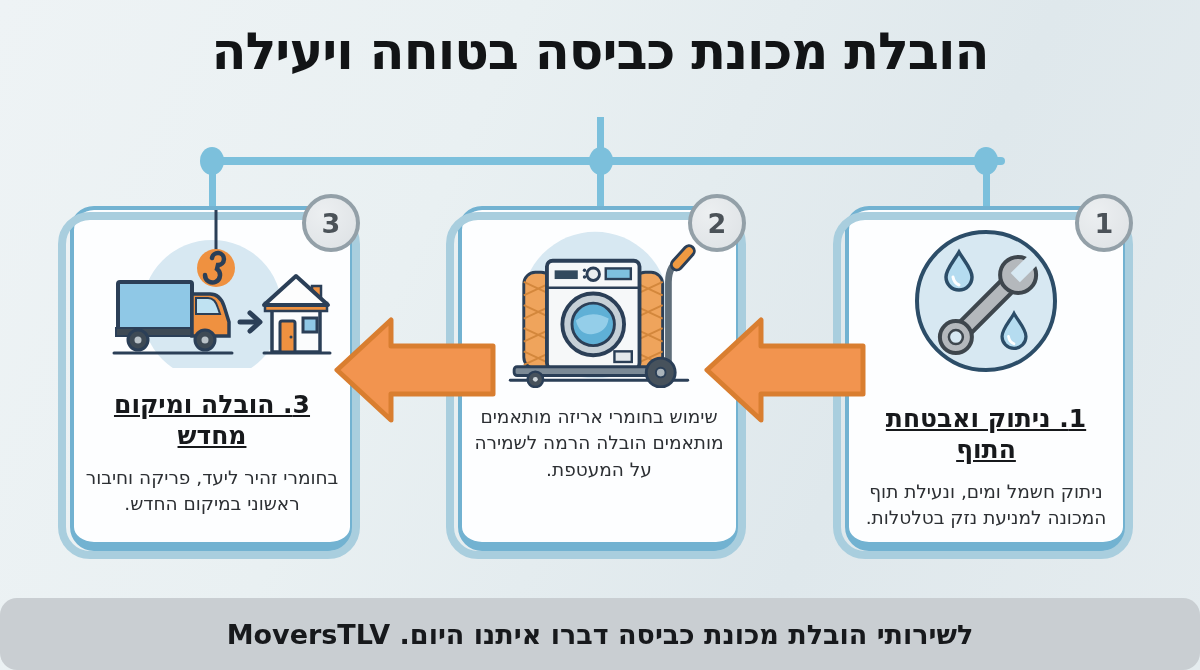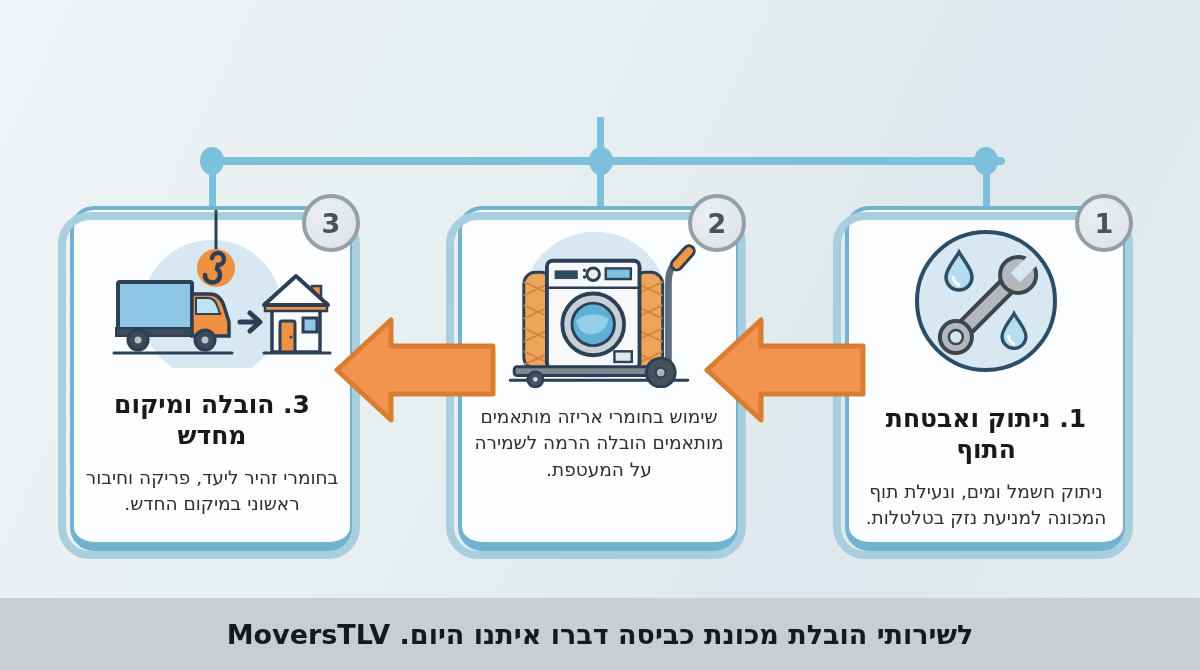--- a/index.html
+++ b/index.html
@@ -32,38 +32,39 @@
 
   .badge{position:absolute;top:-16px;right:-10px;width:50px;height:50px;border-radius:50%;
          background:radial-gradient(circle at 35% 30%,#eceff1,#dde1e4);
          border:4px solid #93a0a8;color:#4b5258;font-size:27px;font-weight:700;
          display:flex;align-items:center;justify-content:center;z-index:6;}
 
   .icon-wrap{height:164px;display:flex;justify-content:center;align-items:flex-start;padding-top:16px;}
   .card-3 .icon-wrap{padding-top:0;height:166px;}
 
   .card-title{margin:14px 8px 0;font-size:25px;font-weight:700;color:#17191c;
-              line-height:1.22;white-space:pre-line;}
+              line-height:1.22;white-space:pre-line;text-decoration:underline;}
   .card-text{margin:14px 10px 0;font-size:18.5px;color:#2c2f33;line-height:1.42;white-space:pre-line;}
 
   
   .flow-arrow{position:absolute;z-index:7;}
   .arrow-1{left:704px;top:314px;}
   .arrow-2{left:334px;top:314px;}
 
   
   .footer-bar{position:absolute;left:0;top:598px;width:1200px;height:72px;background:#c9ced2;
-              display:flex;align-items:center;justify-content:center;z-index:8;}
+              display:flex;align-items:center;justify-content:center;z-index:8;border-radius:17px;}
   .footer-text{font-size:27px;font-weight:700;color:#17191c;}
 </style>
 </head>
 <body>
 
 <div class="stage">
 
+  <h1 class="page-title" dir="rtl">הובלת מכונת כביסה בטוחה ויעילה</h1>
 
   <div class="conn conn-vstub"></div>
   <div class="conn conn-hline"></div>
   <div class="conn conn-node node-1"></div>
   <div class="conn conn-node node-2"></div>
   <div class="conn conn-node node-3"></div>
   <div class="conn conn-drop drop-1"></div>
   <div class="conn conn-drop drop-2"></div>
   <div class="conn conn-drop drop-3"></div>
 

